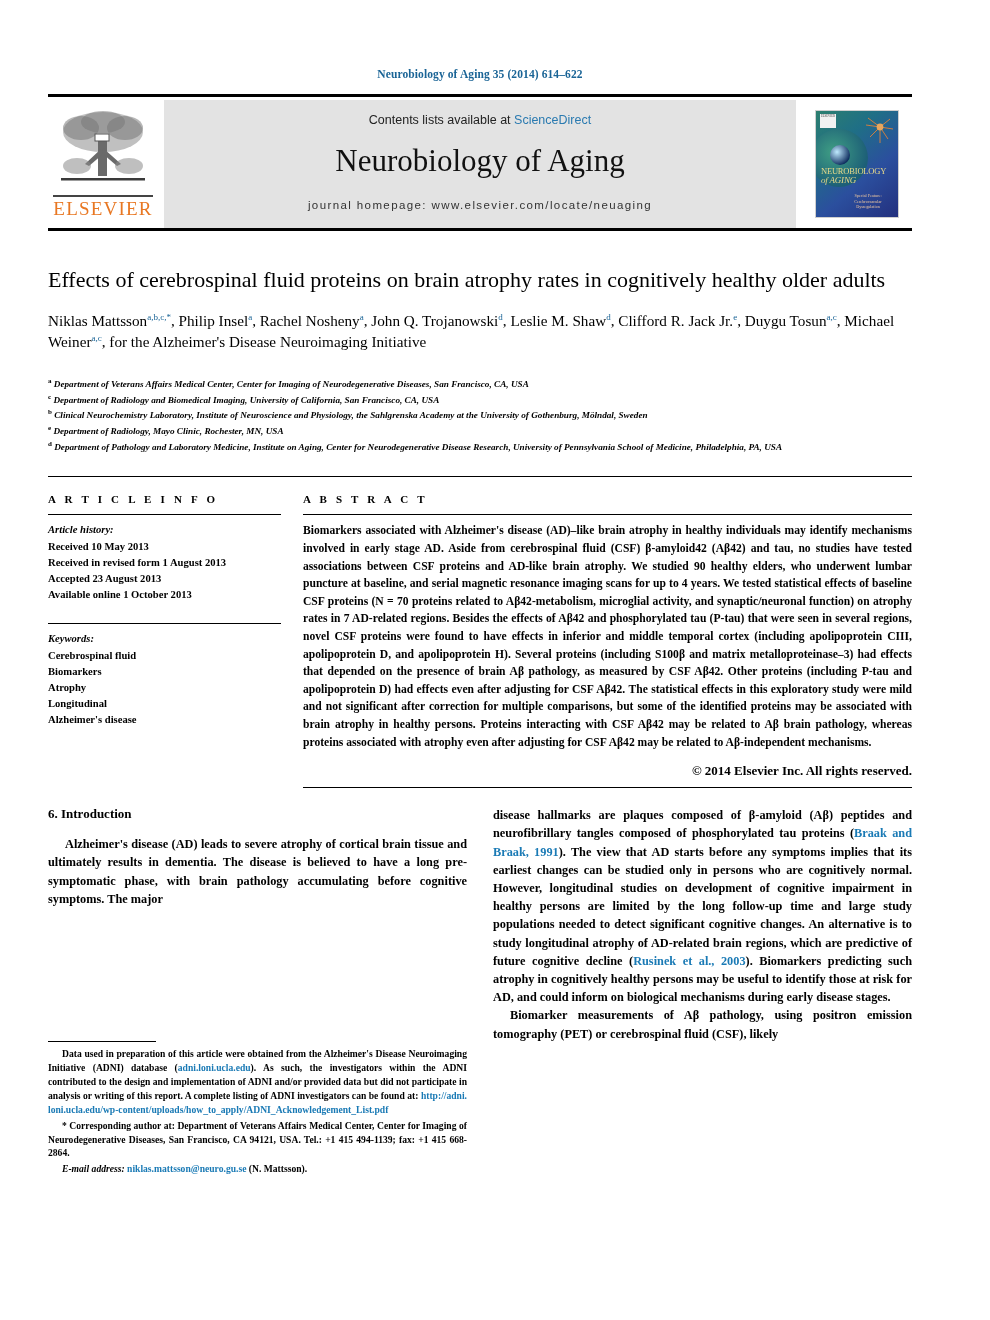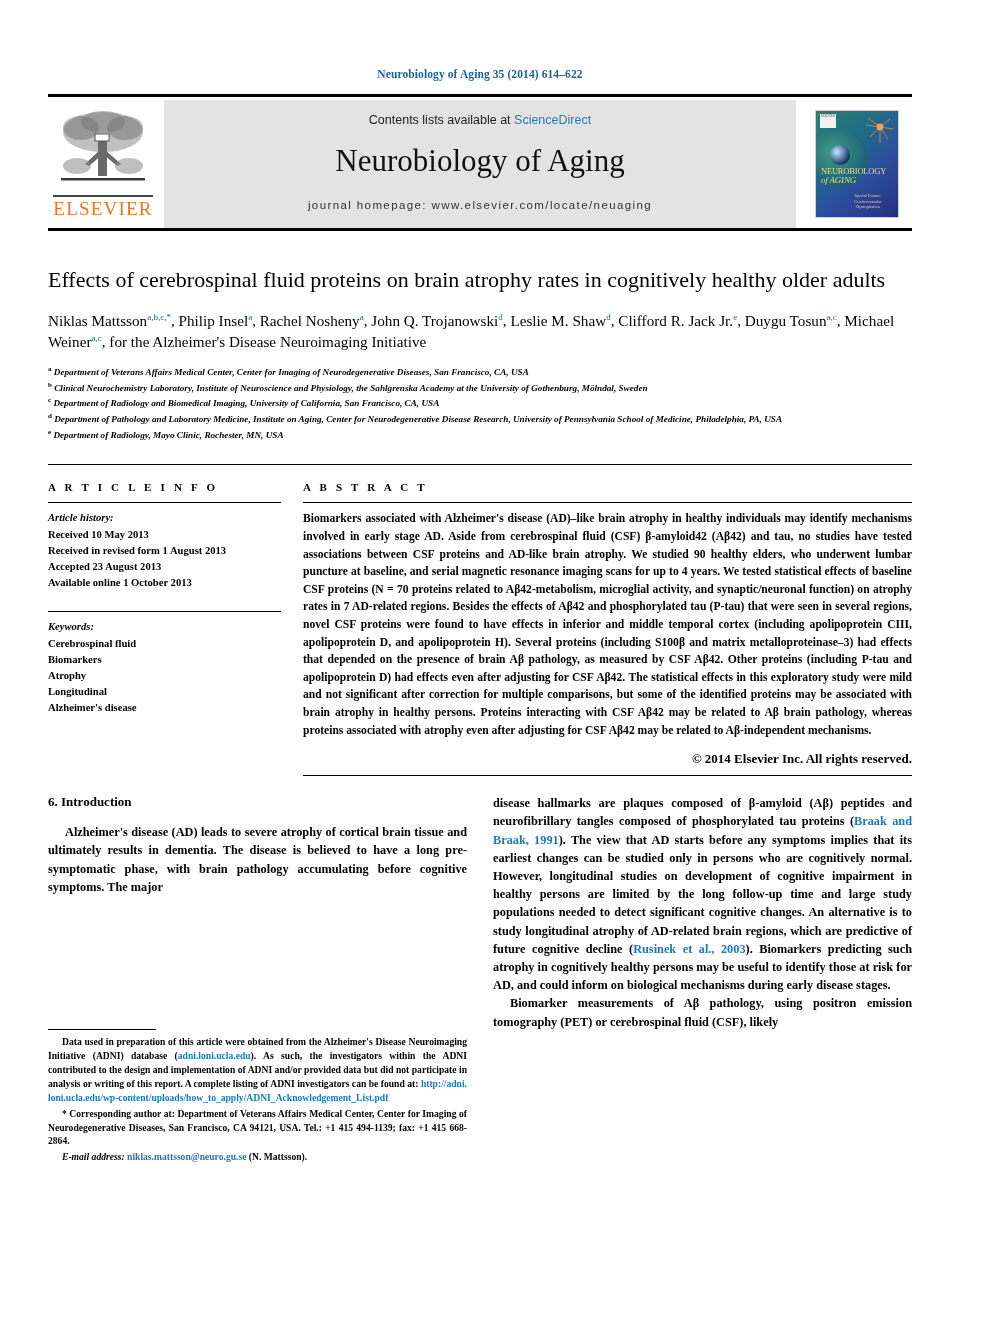--- a/index.html
+++ b/index.html
@@ -106,21 +106,21 @@
     margin:36px 0 0 0; font-weight:400; color:#000;
   }
   .authors {
     font-family:"Liberation Serif", serif;
     font-size:15.2px; line-height:1.42;
     margin:16px 0 0 0; color:#000;
   }
   sup.aff { font-size:9px; color:#1a6496; vertical-align:super; }
   sup.star { font-size:9px; color:#1a6496; }
   .affiliations {
-    margin:11px 0 0 0;
+    margin:23px 0 0 0;
     font-style:italic; font-size:9.2px; line-height:1.48;
     font-family:"Liberation Serif", serif; color:#000;
     font-weight:bold;
   }
   .affiliations sup { font-size:7px; vertical-align:super; font-style:normal; }
 
   
   .info-rule { border-top:1px solid #000; margin:22px 0 0 0; }
   .two-col {
     display:flex; margin-top:16px;
@@ -257,24 +257,24 @@
 
   <div class="content">
     <h1 class="title">Effects of cerebrospinal fluid proteins on brain atrophy rates in cognitively healthy older adults</h1>
 
     <div class="authors">
       <span><span>Niklas Mattsson</span><sup class="aff">a,b,c,</sup><sup class="star">*</sup></span>, <span><span>Philip Insel</span><sup class="aff">a</sup></span>, <span><span>Rachel Nosheny</span><sup class="aff">a</sup></span>, <span><span>John Q. Trojanowski</span><sup class="aff">d</sup></span>, <span><span>Leslie M. Shaw</span><sup class="aff">d</sup></span>, <span><span>Clifford R. Jack Jr.</span><sup class="aff">e</sup></span>, <span><span>Duygu Tosun</span><sup class="aff">a,c</sup></span>, <span><span>Michael Weiner</span><sup class="aff">a,c</sup></span><span>, for the Alzheimer's Disease Neuroimaging Initiative</span>
     </div>
 
     <div class="affiliations">
       <div><sup>a</sup> <span>Department of Veterans Affairs Medical Center, Center for Imaging of Neurodegenerative Diseases, San Francisco, CA, USA</span></div>
+      <div><sup>c</sup> <span>Department of Radiology and Biomedical Imaging, University of California, San Francisco, CA, USA</span></div>
       <div><sup>b</sup> <span>Clinical Neurochemistry Laboratory, Institute of Neuroscience and Physiology, the Sahlgrenska Academy at the University of Gothenburg, Mölndal, Sweden</span></div>
-      <div><sup>c</sup> <span>Department of Radiology and Biomedical Imaging, University of California, San Francisco, CA, USA</span></div>
+      <div><sup>e</sup> <span>Department of Radiology, Mayo Clinic, Rochester, MN, USA</span></div>
       <div><sup>d</sup> <span>Department of Pathology and Laboratory Medicine, Institute on Aging, Center for Neurodegenerative Disease Research, University of Pennsylvania School of Medicine, Philadelphia, PA, USA</span></div>
-      <div><sup>e</sup> <span>Department of Radiology, Mayo Clinic, Rochester, MN, USA</span></div>
     </div>
 
     <div class="info-rule"></div>
 
     <div class="two-col">
       <div class="col-info">
         <div class="sec-head">A R T I C L E  I N F O</div>
         <div class="sec-rule"></div>
         <div class="info-body">
           <div class="it">Article history:</div>

